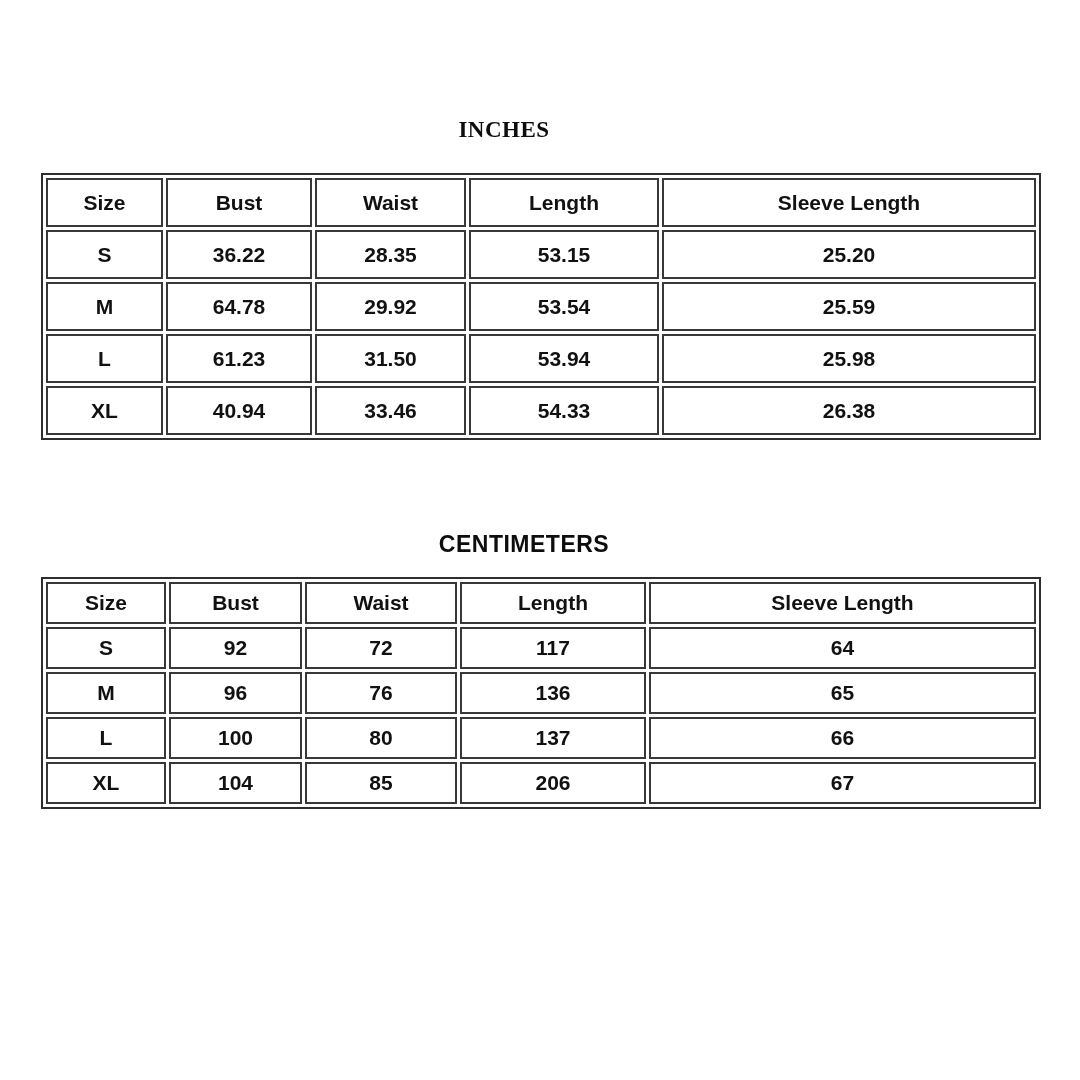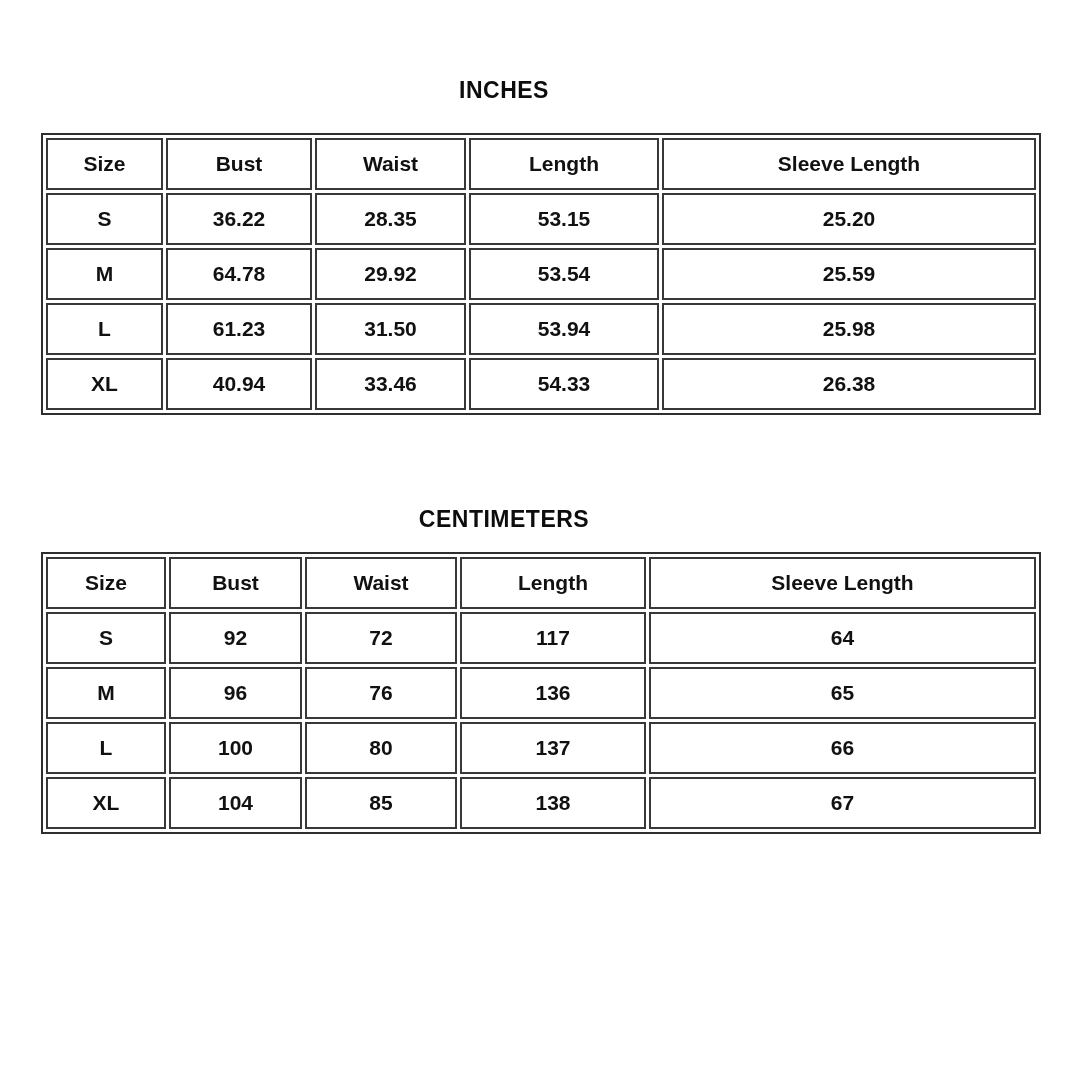--- a/index.html
+++ b/index.html
@@ -16,37 +16,37 @@
   }
   .section-title {
     width: 1008px;
     text-align: center;
     font-size: 23px;
     font-weight: bold;
     line-height: 28px;
     letter-spacing: 0.5px;
     color: #0d0d0d;
   }
-  .title-inches { margin-top: 76px; }
-  .title-cm     { margin-top: 90px; }
+  .title-inches { margin-top: 116px; font-family: Liberation Serif, serif; }
+  .title-cm     { margin-top: 90px; padding-left: 20px; }
 
   table.size-table {
     border-collapse: separate;
     border-spacing: 3px;
     border: 2px solid #2e2e2e;
     margin-left: 41px;
     width: 1000px;
     table-layout: fixed;
     background: #ffffff;
   }
   table.size-table th,
   table.size-table td {
     box-sizing: border-box;
     border: 2px solid #383838;
-    padding: 12px;
+    padding: 4px;
     text-align: center;
     vertical-align: middle;
     font-size: 21px;
     background: #ffffff;
     overflow: hidden;
     white-space: nowrap;
   }
   table.size-table th { font-weight: bold; }
   table.size-table td { font-weight: bold; }
   table.size-table td.size-cell { font-weight: bold; }
@@ -149,17 +149,17 @@
       <td class="size-cell">L</td>
       <td>100</td>
       <td>80</td>
       <td>137</td>
       <td>66</td>
     </tr>
     <tr>
       <td class="size-cell">XL</td>
       <td>104</td>
       <td>85</td>
-      <td>138</td>
+      <td>206</td>
       <td>67</td>
     </tr>
   </tbody>
 </table>
 
 </body></html>

